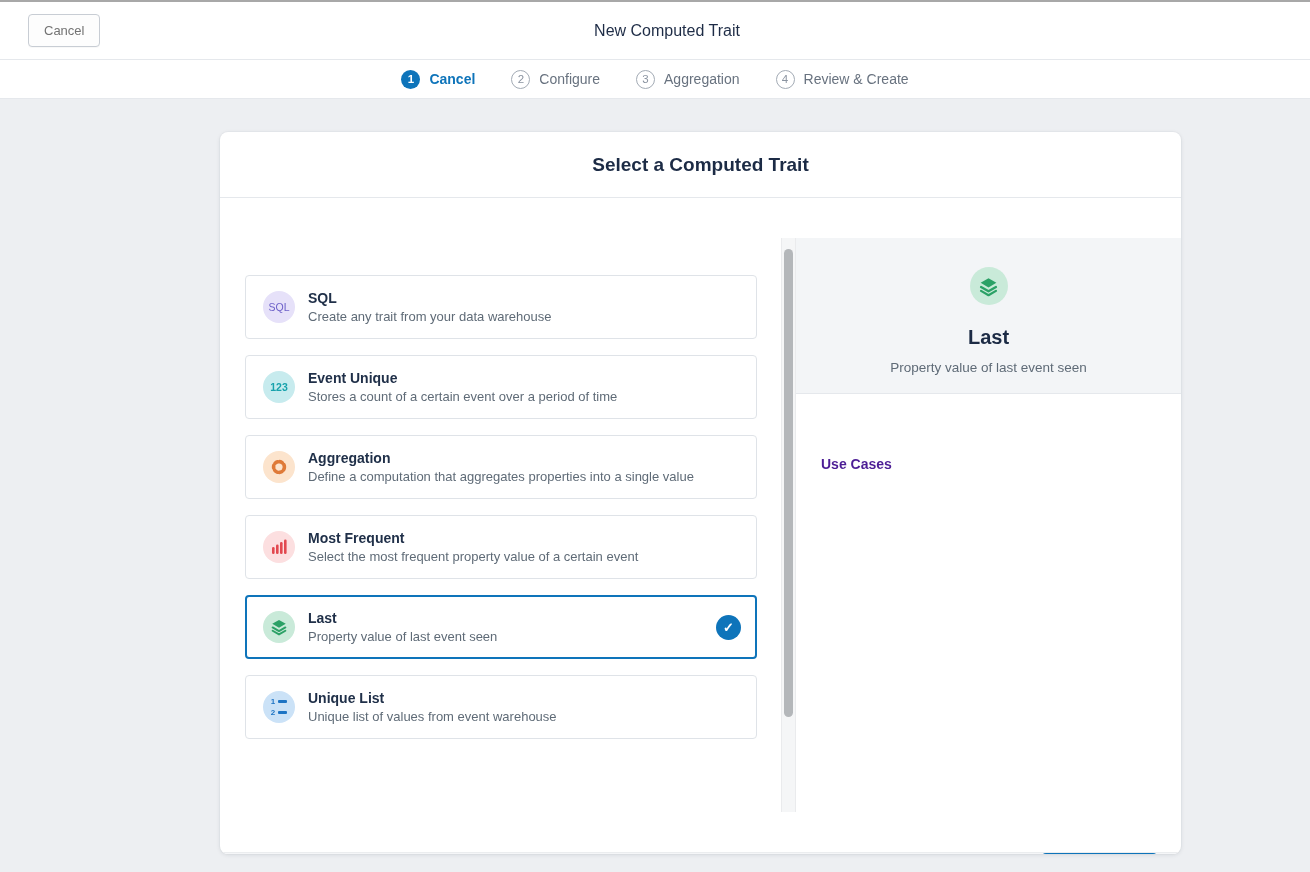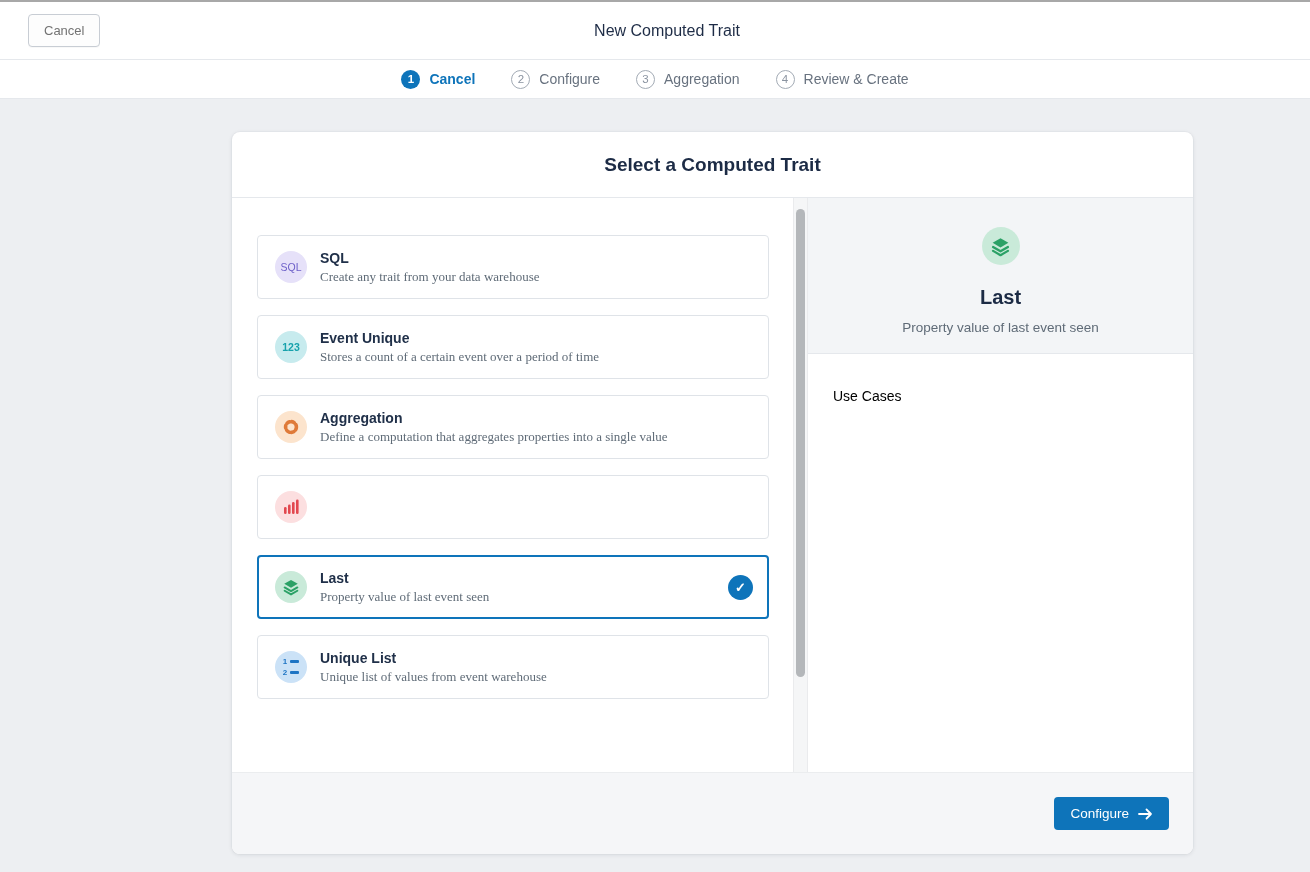--- a/index.html
+++ b/index.html
@@ -41,24 +41,24 @@
     font-size:11.5px;
   }
   .step.active .step-circle { background:#0e74ba; color:#ffffff; border:none; font-weight:700; }
   .step.active .step-label { color:#0e74ba; font-weight:700; }
   .step.inactive .step-circle { border:1px solid #a3abb5; color:#8a93a0; background:#fff; }
   .step.inactive .step-label { color:#68727f; }
   .step-label { font-size:14px; }
 
   
   .card {
-    position:absolute; left:232px; top:130px; width:961px; height:722px;
+    position:absolute; left:220px; top:130px; width:961px; height:722px;
     background:#ffffff; border-radius:8px;
     box-shadow:0 1px 4px rgba(20,30,50,.10), 0 0 0 1px rgba(20,30,50,.02);
-    display:flex; flex-direction:column; overflow:hidden;
+    display:flex; flex-direction:column; overflow:hidden;gap:40px;
   }
   .card-header {
     height:66px; border-bottom:1px solid #e5e8ec;
     display:flex; align-items:center; justify-content:center; flex:none;
   }
   .card-title { font-size:19px; font-weight:700; color:#1c2b45; }
 
   .card-body { display:flex; height:574px; flex:none; }
 
   
@@ -70,21 +70,21 @@
     margin-bottom:16px; display:flex; align-items:center;
     padding-left:17px; padding-right:15px; cursor:pointer; background:#fff;
   }
   .trait-item.selected { border:2px solid #0e74ba; padding-left:16px; padding-right:14px; }
   .trait-icon {
     width:32px; height:32px; border-radius:50%; flex:none;
     display:flex; align-items:center; justify-content:center; margin-right:13px;
   }
   .trait-texts { flex:1; min-width:0; }
   .trait-name { font-size:14px; font-weight:700; color:#203049; }
-  .trait-desc { font-size:13px; color:#5f6b77; margin-top:3px;font-family:Liberation Serif, serif; }
+  .trait-desc { font-size:13px; color:#5f6b77; margin-top:3px; }
 
   .icon-sql   { background:#e6e1f9; color:#6e61c9; font-size:10.5px; }
   .icon-123   { background:#c7ebee; color:#17a2ac; font-size:10.5px; font-weight:700;text-align:right; }
   .icon-agg   { background:#fce4cd; }
   .icon-freq  { background:#fcdfe0; }
   .icon-green { background:#c9ead9; }
   .icon-uniq  { background:#cbe2f7; color:#1d74c4; }
 
   .diamond { width:14px; height:14px; background:#2ba166; transform:rotate(45deg); border-radius:2px; }
 
@@ -117,21 +117,21 @@
     display:flex; flex-direction:column; align-items:center;
   }
   .detail-icon {
     margin-top:29px; width:38px; height:38px; border-radius:50%;
     background:#c9ead9; display:flex; align-items:center; justify-content:center;
   }
   .detail-title { margin-top:21px; font-size:20px; font-weight:700; color:#1c2b45; }
   .detail-desc { margin-top:11px; font-size:13.5px; color:#5f6b77; }
 
   .use-cases { padding:34px 20px 0 25px; }
-  .use-cases-heading { font-size:14px; font-weight:400; color:#000000; }
+  .use-cases-heading { font-size:14px; font-weight:700; color:#4c1d95;margin-top:28px; }
   .use-cases ul { margin-top:13px; padding-left:18px; }
   .use-cases li { font-size:14px; color:#47586a; margin-bottom:13px; }
 
   
   .card-footer {
     flex:1; background:#f5f6f8; border-top:1px solid #ebedef;
     display:flex; align-items:center; justify-content:flex-end;
   }
   .configure-btn {
     margin-right:24px; padding:9px 16px;
@@ -210,20 +210,24 @@
       </div>
 
       <div class="trait-item">
         <div class="trait-icon icon-freq">
           <svg width="16" height="16" viewBox="0 0 16 16">
             <rect x="1" y="8" width="2.6" height="7" rx="1.2" fill="#e2484f"></rect>
             <rect x="5" y="5.5" width="2.6" height="9.5" rx="1.2" fill="#e2484f"></rect>
             <rect x="9" y="3" width="2.6" height="12" rx="1.2" fill="#e2484f"></rect>
             <rect x="13" y="0.5" width="2.6" height="14.5" rx="1.2" fill="#e2484f"></rect>
           </svg>
+        </div>
+        <div class="trait-texts">
+          <div class="trait-name">Most Frequent</div>
+          <div class="trait-desc">Select the most frequent property value of a certain event</div>
         </div>
       </div>
 
 
       <div class="trait-item selected">
         <div class="trait-icon icon-green">
           <svg width="18" height="18" viewBox="0 0 24 24">
             <path d="M12 2.5 L21 7.8 L12 13.1 L3 7.8 Z" fill="#2ba166"></path>
             <path d="M3.5 12.6 L12 17.5 L20.5 12.6" fill="none" stroke="#2ba166" stroke-width="2.6" stroke-linecap="round" stroke-linejoin="round"></path>
             <path d="M3.5 17 L12 21.9 L20.5 17" fill="none" stroke="#2ba166" stroke-width="2.6" stroke-linecap="round" stroke-linejoin="round"></path>

